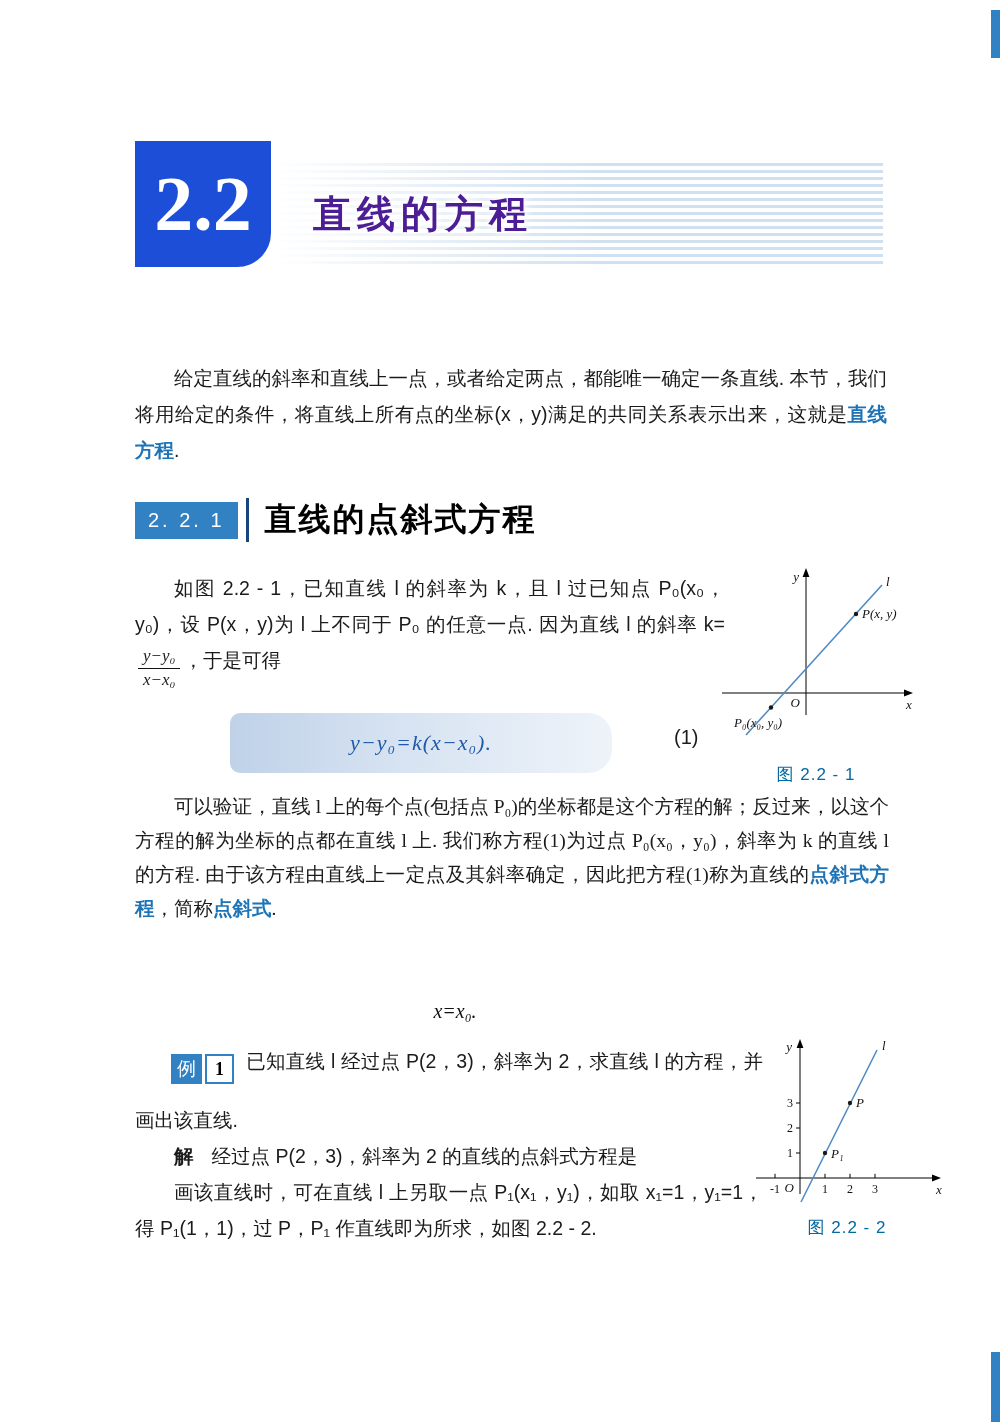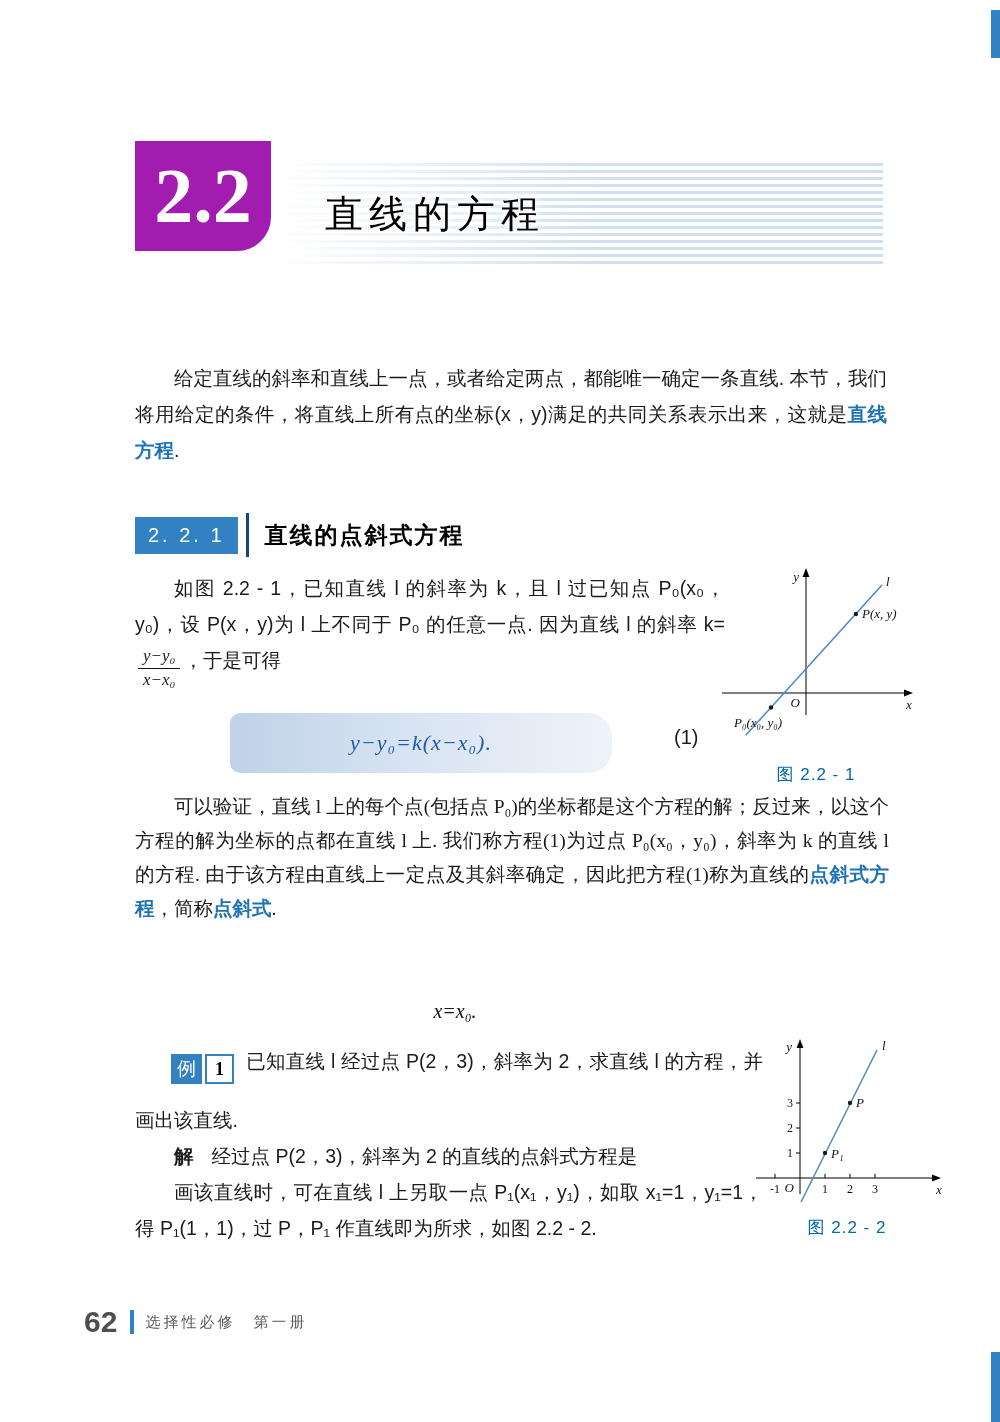--- a/index.html
+++ b/index.html
@@ -12,59 +12,59 @@
     font-family: "Liberation Sans", "DejaVu Sans", sans-serif;
     color: #1b1b1b;
   }
   .edge-tab { position: absolute; right: 0; width: 9px; background: #3181c3; }
   .edge-top { top: 10px; height: 48px; }
   .edge-bottom { top: 1352px; height: 70px; }
 
   
   .chapter-num {
     position: absolute; left: 135px; top: 141px;
-    width: 136px; height: 110px;
-    background: #a21caf; color: #ffffff;
+    width: 136px; height: 126px;
+    background: #1d4ed8; color: #ffffff;
     display: flex; align-items: center; justify-content: center;
     font-family: "Liberation Serif", "DejaVu Serif", serif;
     font-weight: bold; font-size: 78px;
     border-radius: 0 0 34px 0;
   }
   .band { position: absolute; left: 271px; top: 163px; width: 612px; height: 103px; }
   .band-stripes {
     position: absolute; inset: 0;
     background: repeating-linear-gradient(to bottom, #cfe0f0 0px, #cfe0f0 3px, #ffffff 3px, #ffffff 7px);
   }
   .band-stripes::after {
     content: ""; position: absolute; inset: 0;
     background: linear-gradient(to right, #ffffff 0%, rgba(255,255,255,0) 55%);
   }
   .band-title {
-    position: absolute; left: 54px; top: 26px;
-    font-size: 38px; font-weight: normal; color: #000000;
+    position: absolute; left: 42px; top: 26px;
+    font-size: 38px; font-weight: bold; color: #4c1d95;
     letter-spacing: 6px;
     text-shadow: 0 0 6px #fff, 0 0 10px #fff, 0 0 14px #fff;
   }
 
   
   .para, .intro {
     position: absolute; font-size: 19.5px; line-height: 36px;
     margin: 0; text-indent: 2em; text-align: justify;
   }
   .intro { left: 135px; top: 360px; width: 752px; }
   .kw { color: #1d73b5; font-weight: 600; }
 
   
-  .sub-header { position: absolute; left: 135px; top: 513px; display: flex; align-items: center; justify-content: space-between; }
+  .sub-header { position: absolute; left: 135px; top: 498px; display: flex; align-items: center; justify-content: space-between; }
   .sub-num {
     background: #3181c3; color: #fff; font-size: 20px;
     padding: 7px 13px; letter-spacing: 3px;
   }
   .sub-rule { width: 3px; height: 44px; background: #16467c; margin-left: 8px; }
-  .sub-title { margin-left: 16px; font-size: 23px; font-weight: 700; color: #000; letter-spacing: 2px; }
+  .sub-title { margin-left: 16px; font-size: 32px; font-weight: 700; color: #000; letter-spacing: 2px; }
 
   .para1 { left: 135px; top: 570px; width: 590px; }
   .para2 { left: 135px; top: 790px; width: 754px; line-height: 34px; font-family: Liberation Serif, serif; }
   .para3 { left: 135px; top: 930px; width: 754px; line-height: 34px; }
 
   .frac {
     display: inline-block; vertical-align: -1.05em; 
     font-family: Liberation Serif, serif; font-style: italic;
     font-size: 17px; line-height: 1.2; text-indent: 0; margin: 0 3px;
   }
@@ -223,19 +223,14 @@
       <text x="73" y="157" text-anchor="middle" class="tick">1</text>
       <text x="98" y="157" text-anchor="middle" class="tick">2</text>
       <text x="123" y="157" text-anchor="middle" class="tick">3</text>
       <text x="41" y="121" text-anchor="end" class="tick">1</text>
       <text x="41" y="96" text-anchor="end" class="tick">2</text>
       <text x="41" y="71" text-anchor="end" class="tick">3</text>
     </svg>
     <figcaption>图 2.2 - 2</figcaption>
   </figure>
 
-  <div class="footer">
-    <span class="page-num">62</span>
-    <span class="footer-bar"></span>
-    <span class="footer-text">选择性必修　第一册</span>
-  </div>
 
 </div>
 
 </body></html>

